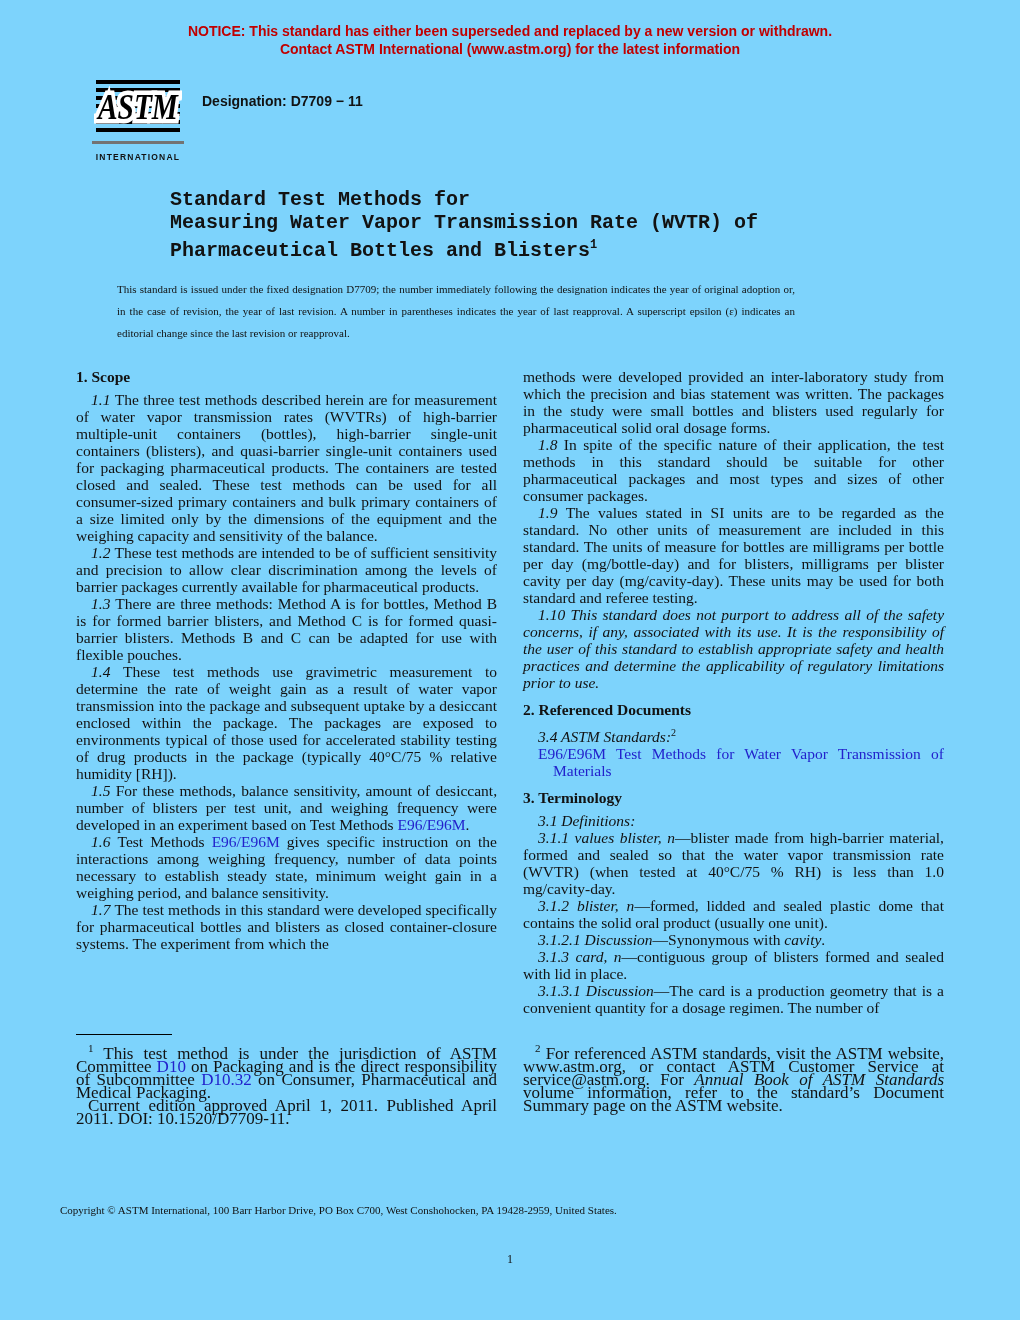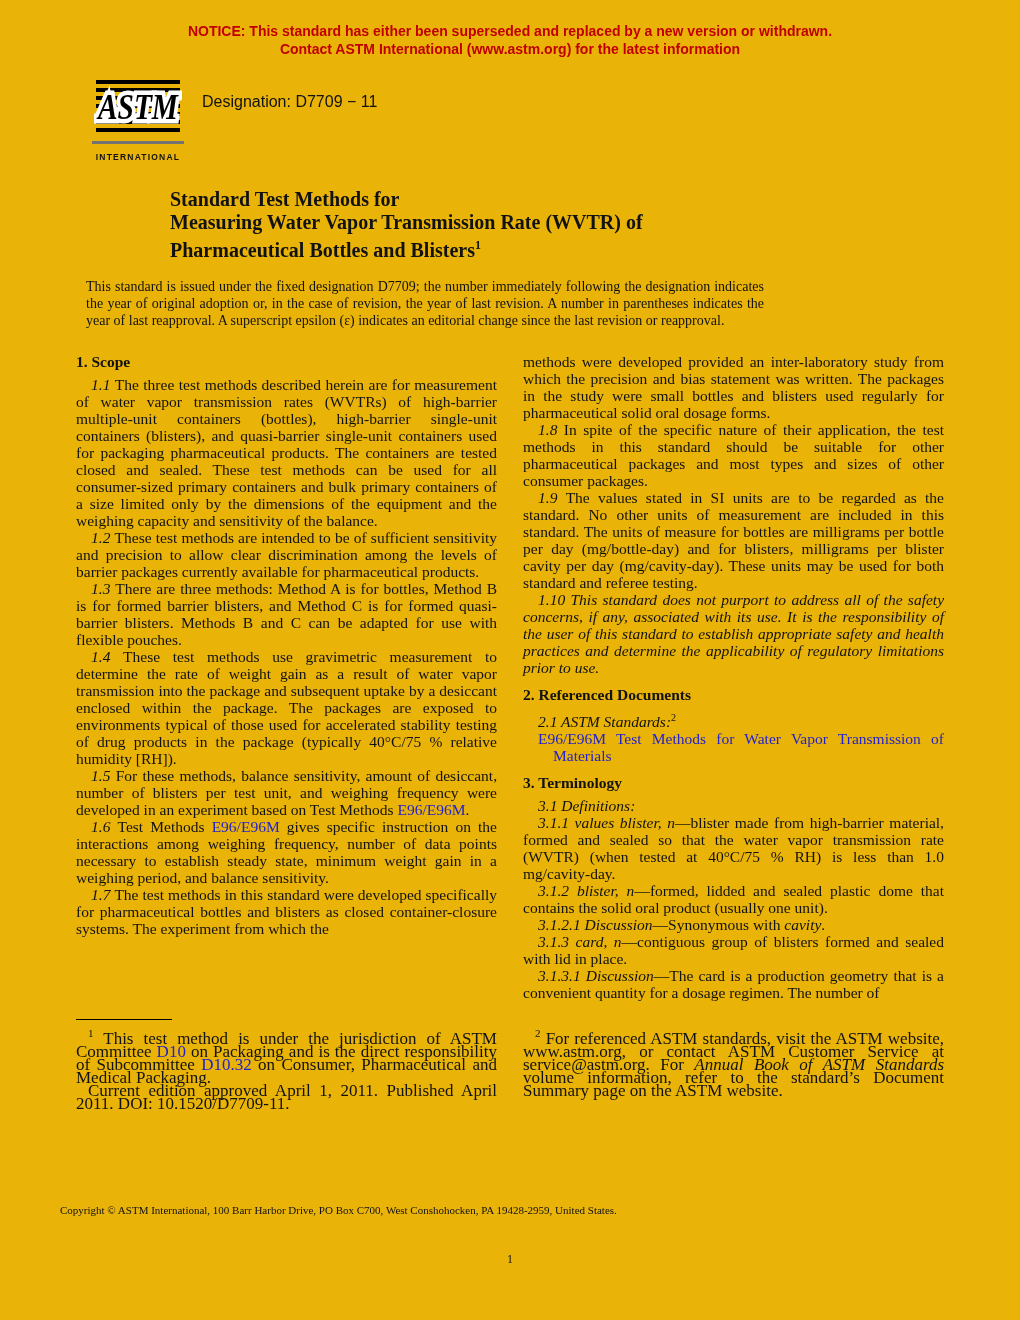--- a/index.html
+++ b/index.html
@@ -2,42 +2,42 @@
 <html style="--notice-red: #c00000; --link-blue: #2222cc; --text-color: #121212;"><head>
 <meta charset="utf-8">
 <style>
   :root{
     --notice-red:#c00000;
     --link-blue:#2222cc;
     --text-color:#121212;
   }
   *{box-sizing:border-box;}
   html,body{margin:0;padding:0;background:#ffffff;}
-  .page{position:relative;width:1020px;height:1320px;margin:0 auto;background:#eab308;
+  .page{position:relative;width:1020px;height:1320px;margin:0 auto;background:#7dd3fc;
         color:var(--text-color);font-family:"Liberation Serif",serif;overflow:hidden;}
 
   
   .notice{padding-top:22px;text-align:center;color:var(--notice-red);
           font-family:"Liberation Sans",sans-serif;font-weight:700;font-size:14px;line-height:1.32;}
 
   
   .masthead{display:flex;align-items:flex-start;margin:18px 0 0 76px;}
   .logo{width:92px;text-align:center;margin-left:16px;}
   .logo-svg text{font-family:"Liberation Serif",serif;}
   .logo-sub{margin-top:2px;font-family:"Liberation Sans",sans-serif;font-weight:700;
             font-size:8.5px;letter-spacing:1.2px;border-top:3px solid #737373;padding-top:8px;}
-  .designation{margin:16px 8px 0 18px;font-family:"Liberation Sans",sans-serif;font-weight:400;font-size:16px;}
+  .designation{margin:16px 8px 0 18px;font-family:"Liberation Sans",sans-serif;font-weight:700;font-size:14px;}
 
   
-  .title-block{margin:26px 76px 0 170px;font-family:Liberation Serif, serif;
+  .title-block{margin:26px 76px 0 170px;font-family:Liberation Mono, monospace;
                font-weight:700;font-size:20px;line-height:23px;}
   .title-sup{font-size:12px;}
 
   
-  .issuance{margin:16px 0 0 86px;width:678px;font-size:14px;line-height:17px;text-align:justify;}
+  .issuance{margin:16px 0 0 117px;width:678px;font-size:11px;line-height:22px;text-align:justify;}
 
   
   .columns{display:flex;gap:26px;margin:24px 76px 0 76px;}
   .col{width:422px;font-size:15.5px;line-height:17px;text-align:justify;}
   h2.heading{margin:10px 0 6px;font-size:15.5px;font-weight:700;text-align:left;}
   .col > h2.heading:first-child{margin-top:0;}
   p.para{margin:0;text-indent:15px;}
   p.para.noindent{text-indent:0;}
   p.para.hang{padding-left:30px;text-indent:-15px;}
   .seg-num,.seg-italic{font-style:italic;}
@@ -103,21 +103,21 @@
         <p class="para"><span class="seg-num">1.5 </span><span class="seg">For these methods, balance sensitivity, amount of desiccant, number of blisters per test unit, and weighing frequency were developed in an experiment based on Test Methods </span><a class="seg-link">E96/E96M</a><span class="seg">.</span></p>
         <p class="para"><span class="seg-num">1.6 </span><span class="seg">Test Methods </span><a class="seg-link">E96/E96M</a><span class="seg"> gives specific instruction on the interactions among weighing frequency, number of data points necessary to establish steady state, minimum weight gain in a weighing period, and balance sensitivity.</span></p>
         <p class="para"><span class="seg-num">1.7 </span><span class="seg">The test methods in this standard were developed specifically for pharmaceutical bottles and blisters as closed container-closure systems. The experiment from which the</span></p>
       </div>
     <div class="col">
         <p class="para noindent"><span class="seg">methods were developed provided an inter-laboratory study from which the precision and bias statement was written. The packages in the study were small bottles and blisters used regularly for pharmaceutical solid oral dosage forms.</span></p>
         <p class="para"><span class="seg-num">1.8 </span><span class="seg">In spite of the specific nature of their application, the test methods in this standard should be suitable for other pharmaceutical packages and most types and sizes of other consumer packages.</span></p>
         <p class="para"><span class="seg-num">1.9 </span><span class="seg">The values stated in SI units are to be regarded as the standard. No other units of measurement are included in this standard. The units of measure for bottles are milligrams per bottle per day (mg/bottle-day) and for blisters, milligrams per blister cavity per day (mg/cavity-day). These units may be used for both standard and referee testing.</span></p>
         <p class="para"><span class="seg-num">1.10 </span><span class="seg-italic">This standard does not purport to address all of the safety concerns, if any, associated with its use. It is the responsibility of the user of this standard to establish appropriate safety and health practices and determine the applicability of regulatory limitations prior to use.</span></p>
         <h2 class="heading"><span class="seg">2. Referenced Documents</span></h2>
-        <p class="para"><span class="seg-num">2.1 </span><span class="seg-italic">ASTM Standards:</span><sup class="seg-sup">2</sup></p>
+        <p class="para"><span class="seg-num">3.4 </span><span class="seg-italic">ASTM Standards:</span><sup class="seg-sup">2</sup></p>
         <p class="para hang"><a class="seg-link">E96/E96M</a><a class="seg-link"> Test Methods for Water Vapor Transmission of Materials</a></p>
         <h2 class="heading"><span class="seg">3. Terminology</span></h2>
         <p class="para"><span class="seg-num">3.1 </span><span class="seg-italic">Definitions:</span></p>
         <p class="para"><span class="seg-num">3.1.1 </span><span class="seg-italic">values blister, n</span><span class="seg">—blister made from high-barrier material, formed and sealed so that the water vapor transmission rate (WVTR) (when tested at 40°C/75 % RH) is less than 1.0 mg/cavity-day.</span></p>
         <p class="para"><span class="seg-num">3.1.2 </span><span class="seg-italic">blister, n</span><span class="seg">—formed, lidded and sealed plastic dome that contains the solid oral product (usually one unit).</span></p>
         <p class="para"><span class="seg-num">3.1.2.1 </span><span class="seg-italic">Discussion</span><span class="seg">—Synonymous with </span><span class="seg-italic">cavity</span><span class="seg">.</span></p>
         <p class="para"><span class="seg-num">3.1.3 </span><span class="seg-italic">card, n</span><span class="seg">—contiguous group of blisters formed and sealed with lid in place.</span></p>
         <p class="para"><span class="seg-num">3.1.3.1 </span><span class="seg-italic">Discussion</span><span class="seg">—The card is a production geometry that is a convenient quantity for a dosage regimen. The number of</span></p>
       </div>
   </div>

